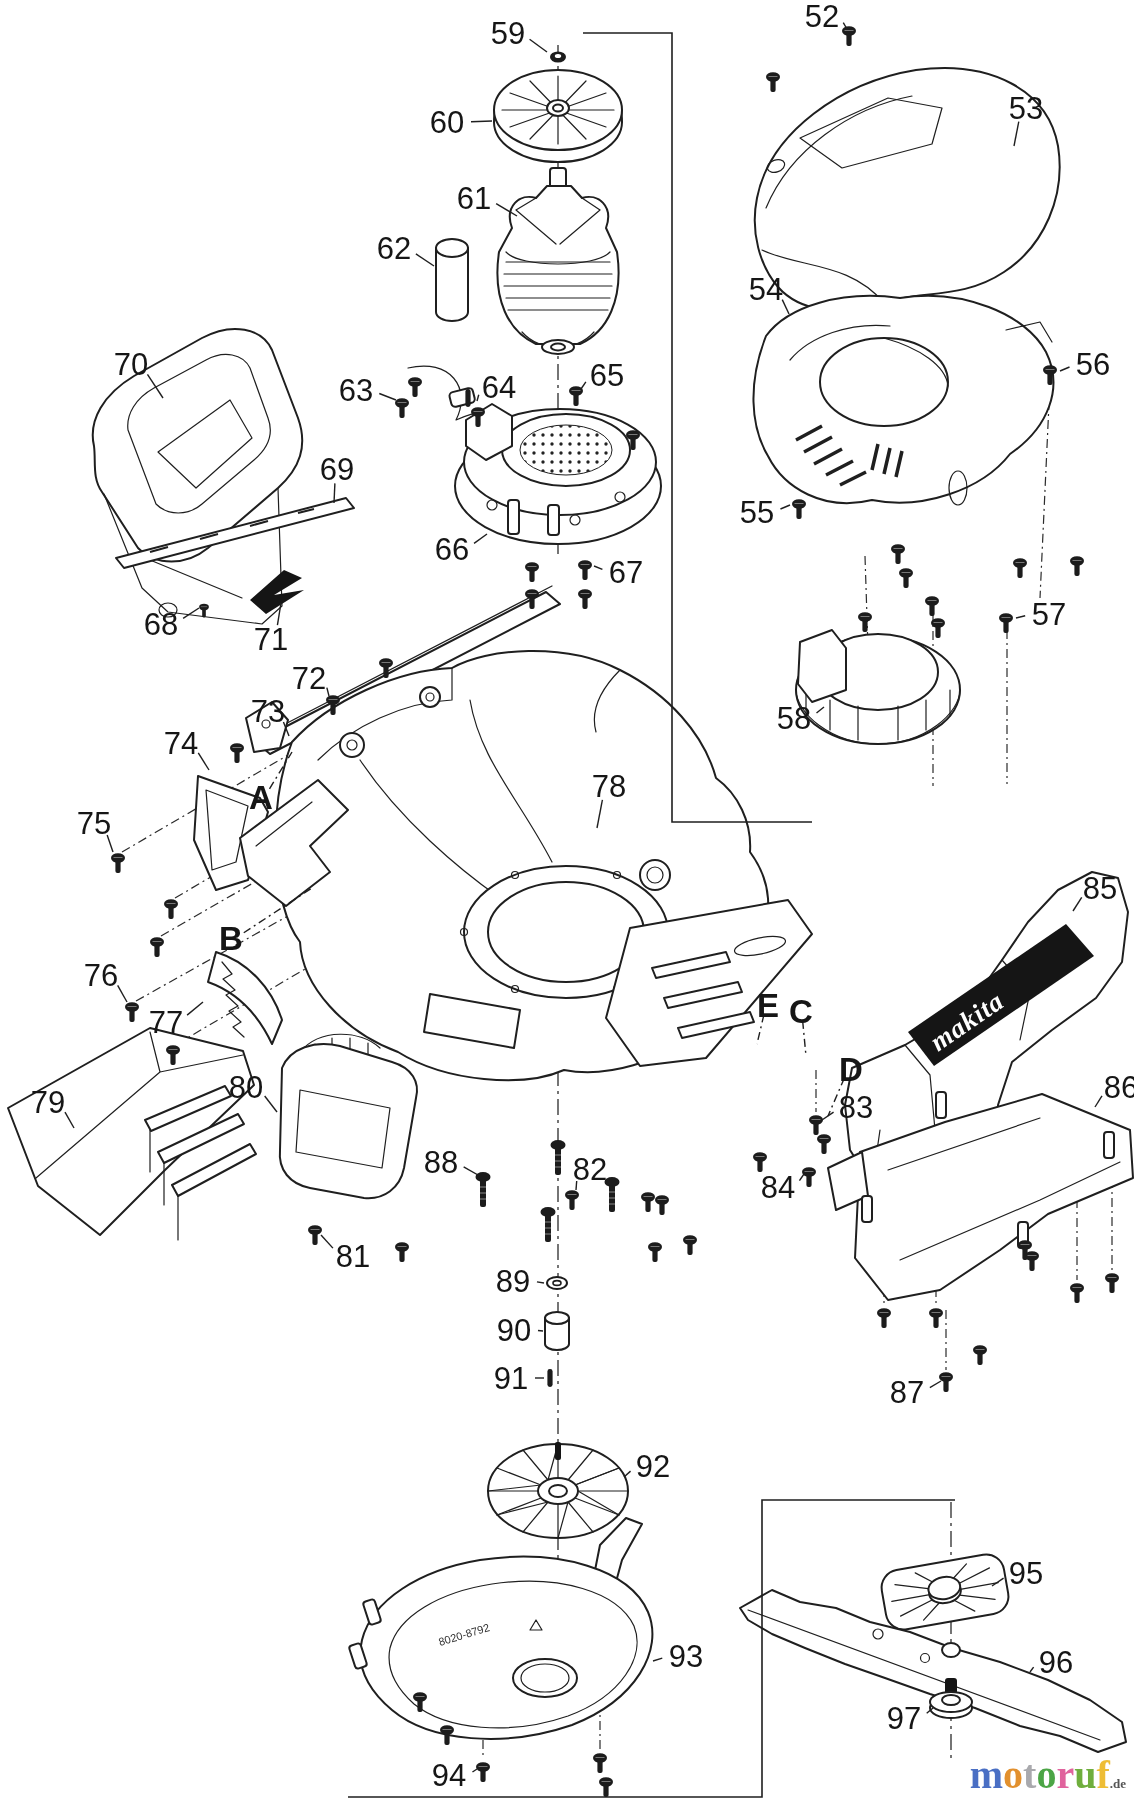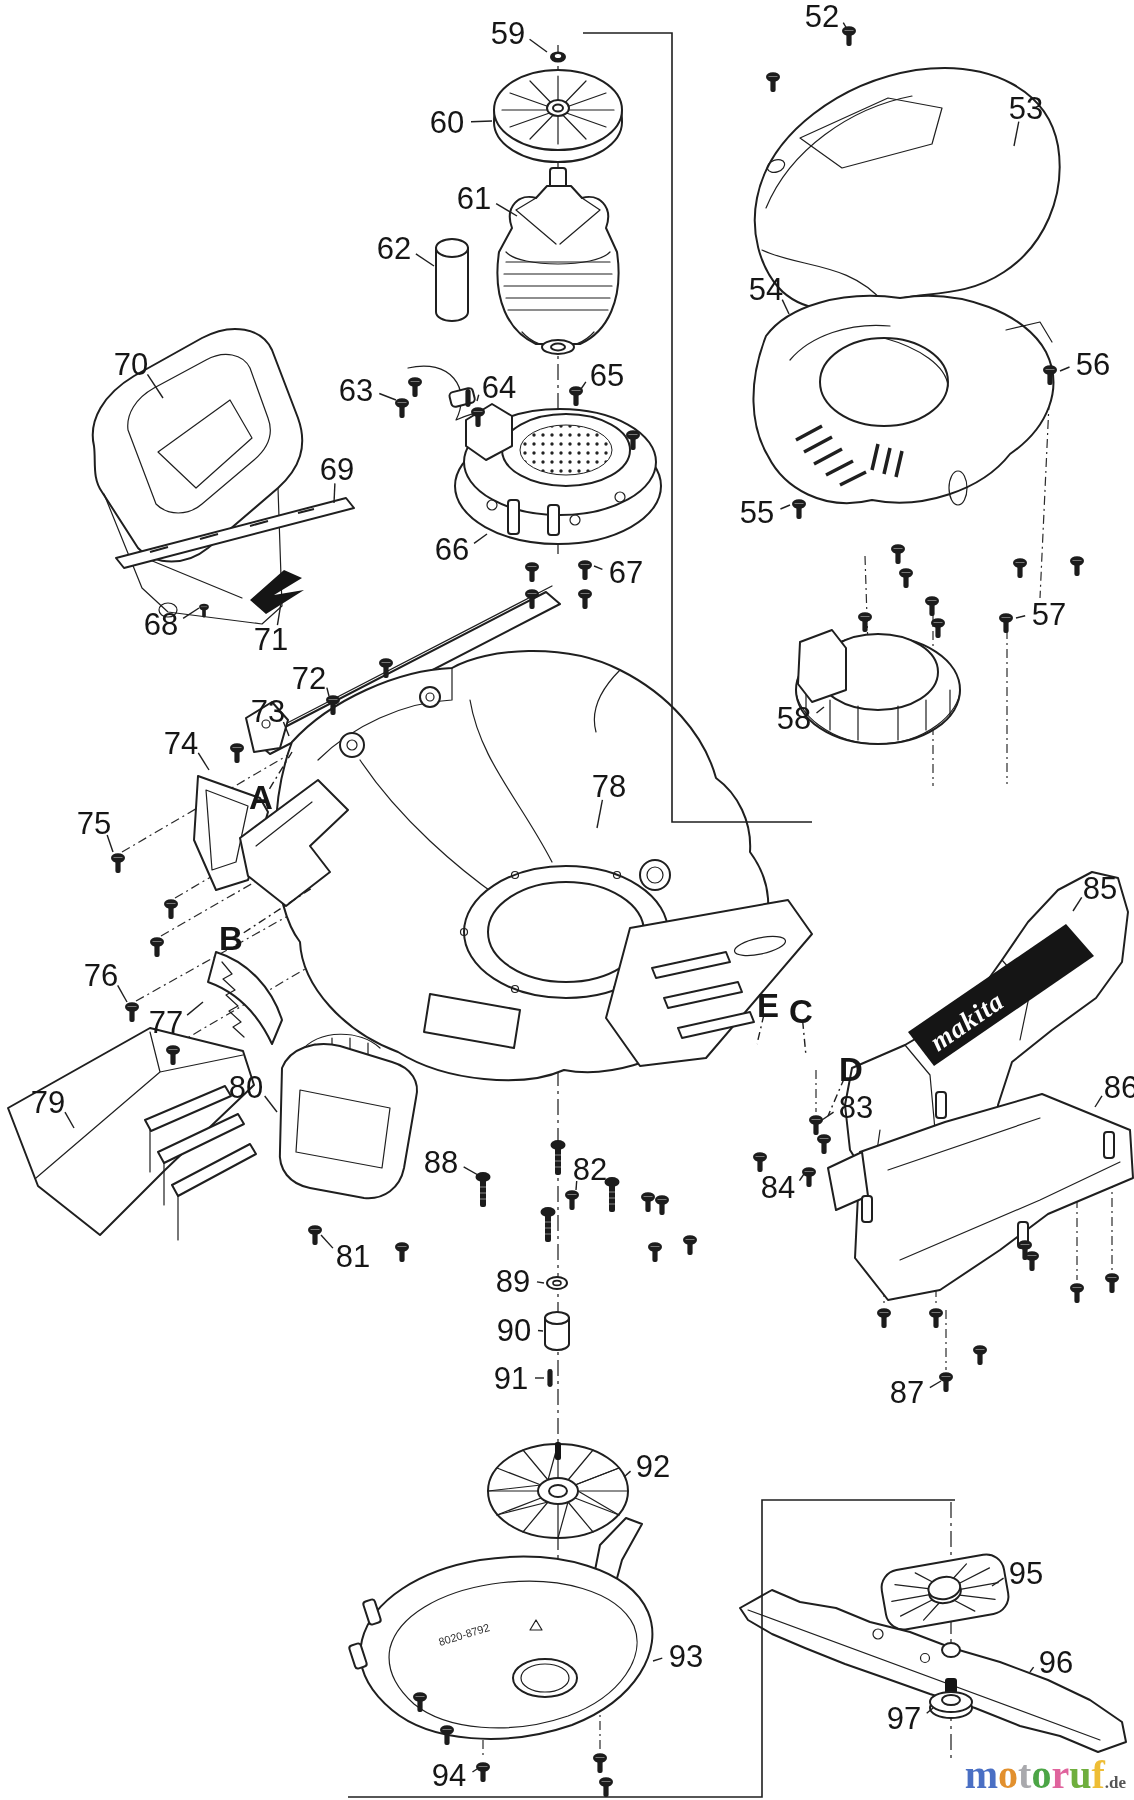--- a/index.html
+++ b/index.html
@@ -11,21 +11,21 @@
   svg .axis{stroke:#2b2b2b;stroke-width:1.3;fill:none;stroke-dasharray:16 5 3 5;}
   svg .dash2{stroke:#2b2b2b;stroke-width:1.2;fill:none;stroke-dasharray:9 4 2 4;}
   svg .frame{stroke:#1f1f1f;stroke-width:1.6;fill:none;}
   svg text.co{font-family:"Liberation Sans",sans-serif;font-size:31px;fill:#161616;text-anchor:middle;}
   svg text.co.big{font-weight:bold;font-size:33px;}
   svg line.lead{stroke:#1f1f1f;stroke-width:1.4;}
   svg line.lead.dsh{stroke-dasharray:8 4 2 4;}
   svg text.brand{font-family:"Liberation Serif",serif;font-style:italic;font-weight:bold;font-size:27px;fill:#ffffff;letter-spacing:1px;}
   svg text.mark{font-family:"Liberation Sans",sans-serif;font-size:11px;fill:#333;}
   #logo{position:absolute;right:8px;bottom:5px;font-family:"Liberation Serif",serif;font-weight:bold;font-size:40px;line-height:1;letter-spacing:0px;}
-  #logo .de{font-size:17px;color:#555;font-weight:bold;}
+  #logo .de{font-size:13px;color:#555;font-weight:bold;}
 </style>
 </head>
 <body>
 
 <div id="stage">
 <svg width="1134" height="1800" viewBox="0 0 1134 1800">
   <defs>
     <pattern id="dotp" width="9" height="9" patternUnits="userSpaceOnUse">
       <circle cx="3" cy="3" r="1.7" fill="#222"></circle>
     </pattern>

